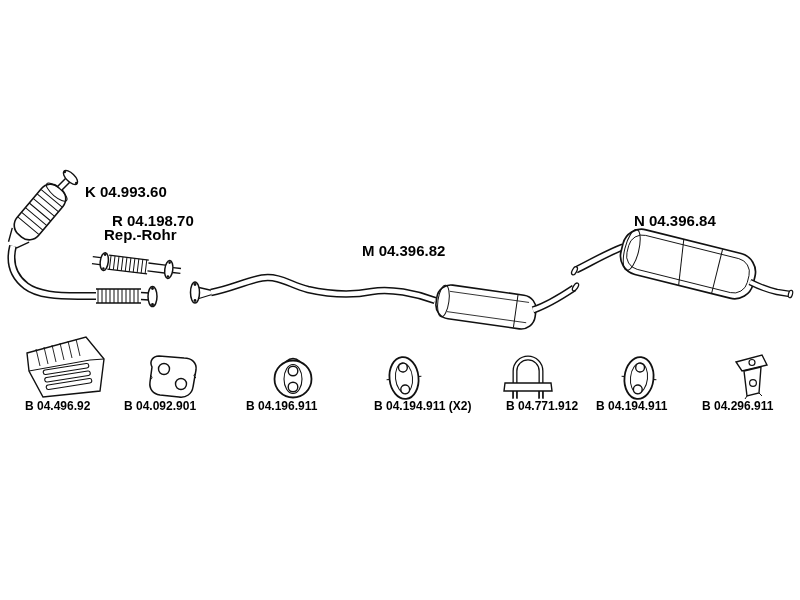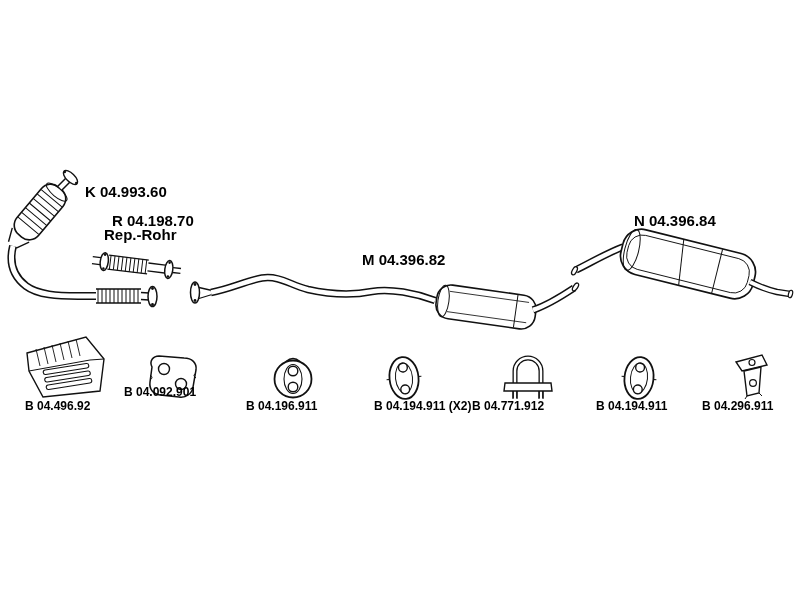--- a/index.html
+++ b/index.html
@@ -154,24 +154,24 @@
       <path d="M 744,371 L 761,367 L 759,393 L 747,396 Z" fill="#fff"></path>
       <circle cx="752" cy="362.5" r="3" stroke-width="1.2"></circle>
       <circle cx="753" cy="383" r="3.4" stroke-width="1.2"></circle>
       <path d="M 747,396 L 745,399 M 759,393 L 762,396" stroke-width="1"></path>
     </g>
   </svg>
 
   <div class="lbl main" style="left:85px;  top:183px">K 04.993.60</div>
   <div class="lbl small" style="left:112px; top:212px">R 04.198.70</div>
   <div class="lbl small" style="left:104px; top:226px">Rep.-Rohr</div>
-  <div class="lbl main" style="left:362px; top:251px">M 04.396.82</div>
+  <div class="lbl main" style="left:362px; top:242px">M 04.396.82</div>
   <div class="lbl main" style="left:634px; top:212px">N 04.396.84</div>
 
   <div class="lbl part" style="left:25px;  top:399px">B 04.496.92</div>
-  <div class="lbl part" style="left:124px; top:385px">B 04.092.901</div>
+  <div class="lbl part" style="left:124px; top:399px">B 04.092.901</div>
   <div class="lbl part" style="left:246px; top:399px">B 04.196.911</div>
   <div class="lbl part" style="left:374px; top:399px">B 04.194.911 (X2)</div>
-  <div class="lbl part" style="left:472px; top:399px">B 04.771.912</div>
+  <div class="lbl part" style="left:506px; top:399px">B 04.771.912</div>
   <div class="lbl part" style="left:596px; top:399px">B 04.194.911</div>
   <div class="lbl part" style="left:702px; top:399px">B 04.296.911</div>
 
 </div>
 
 </body></html>

